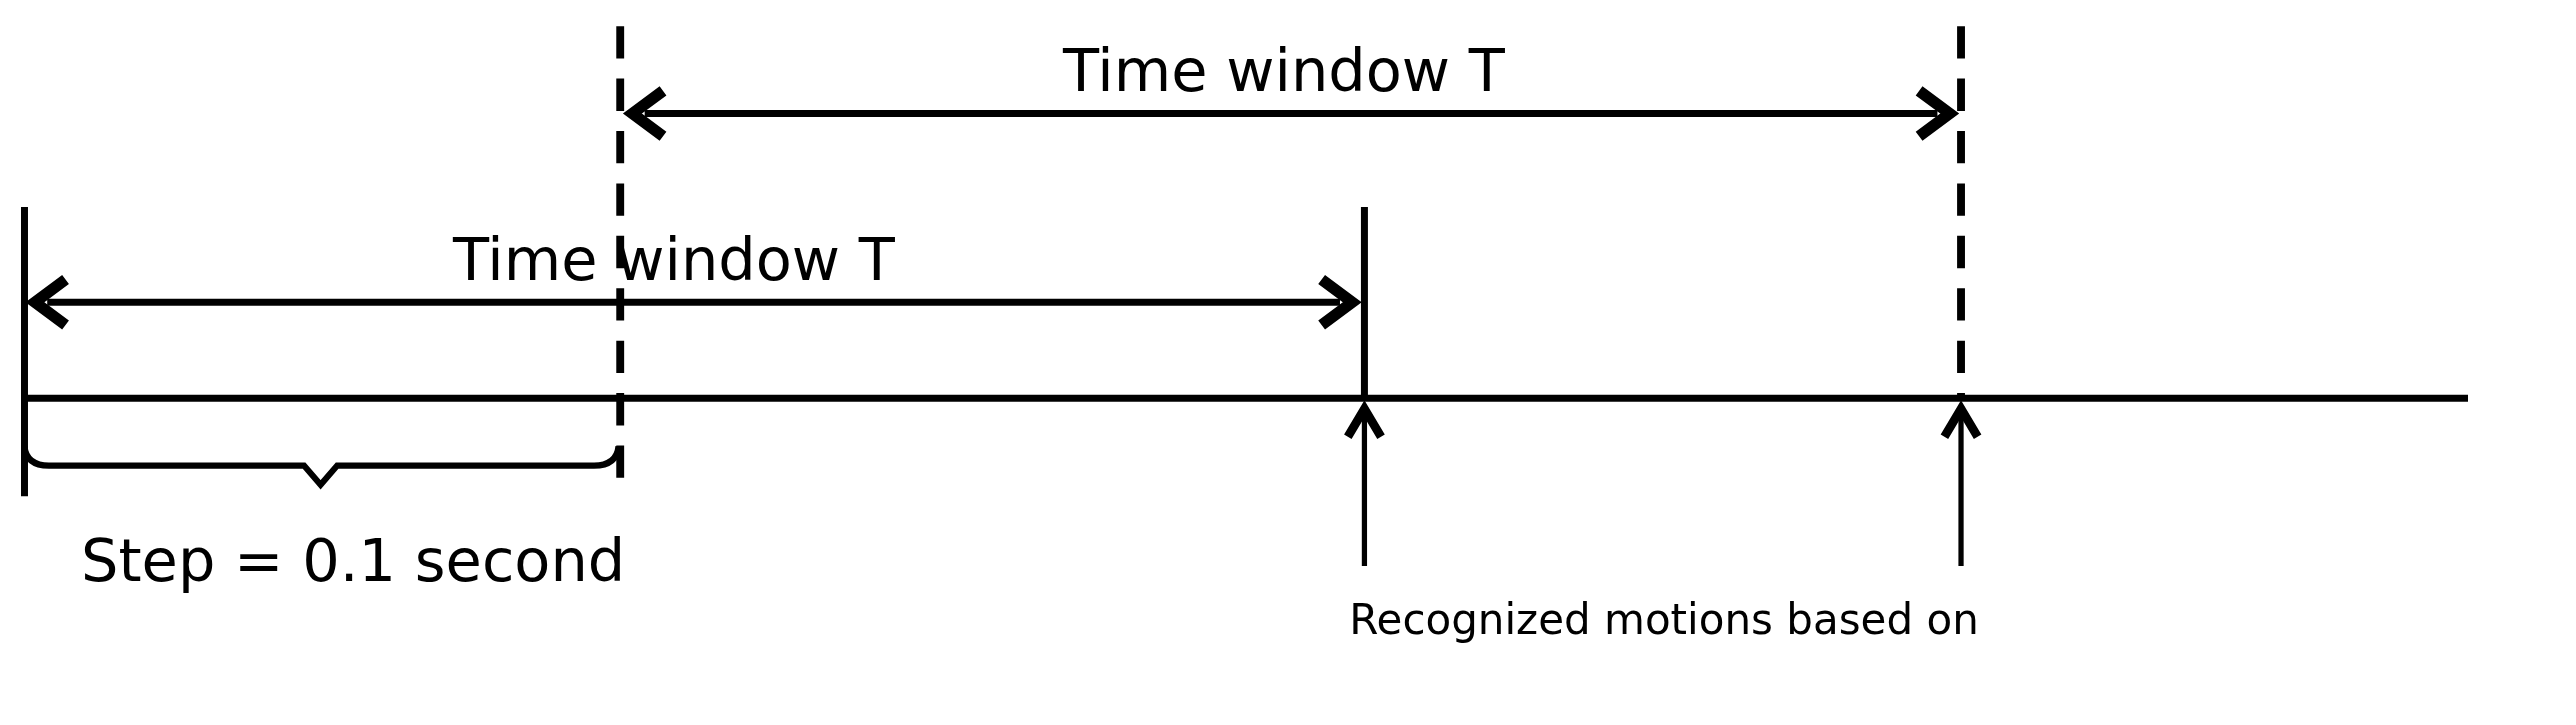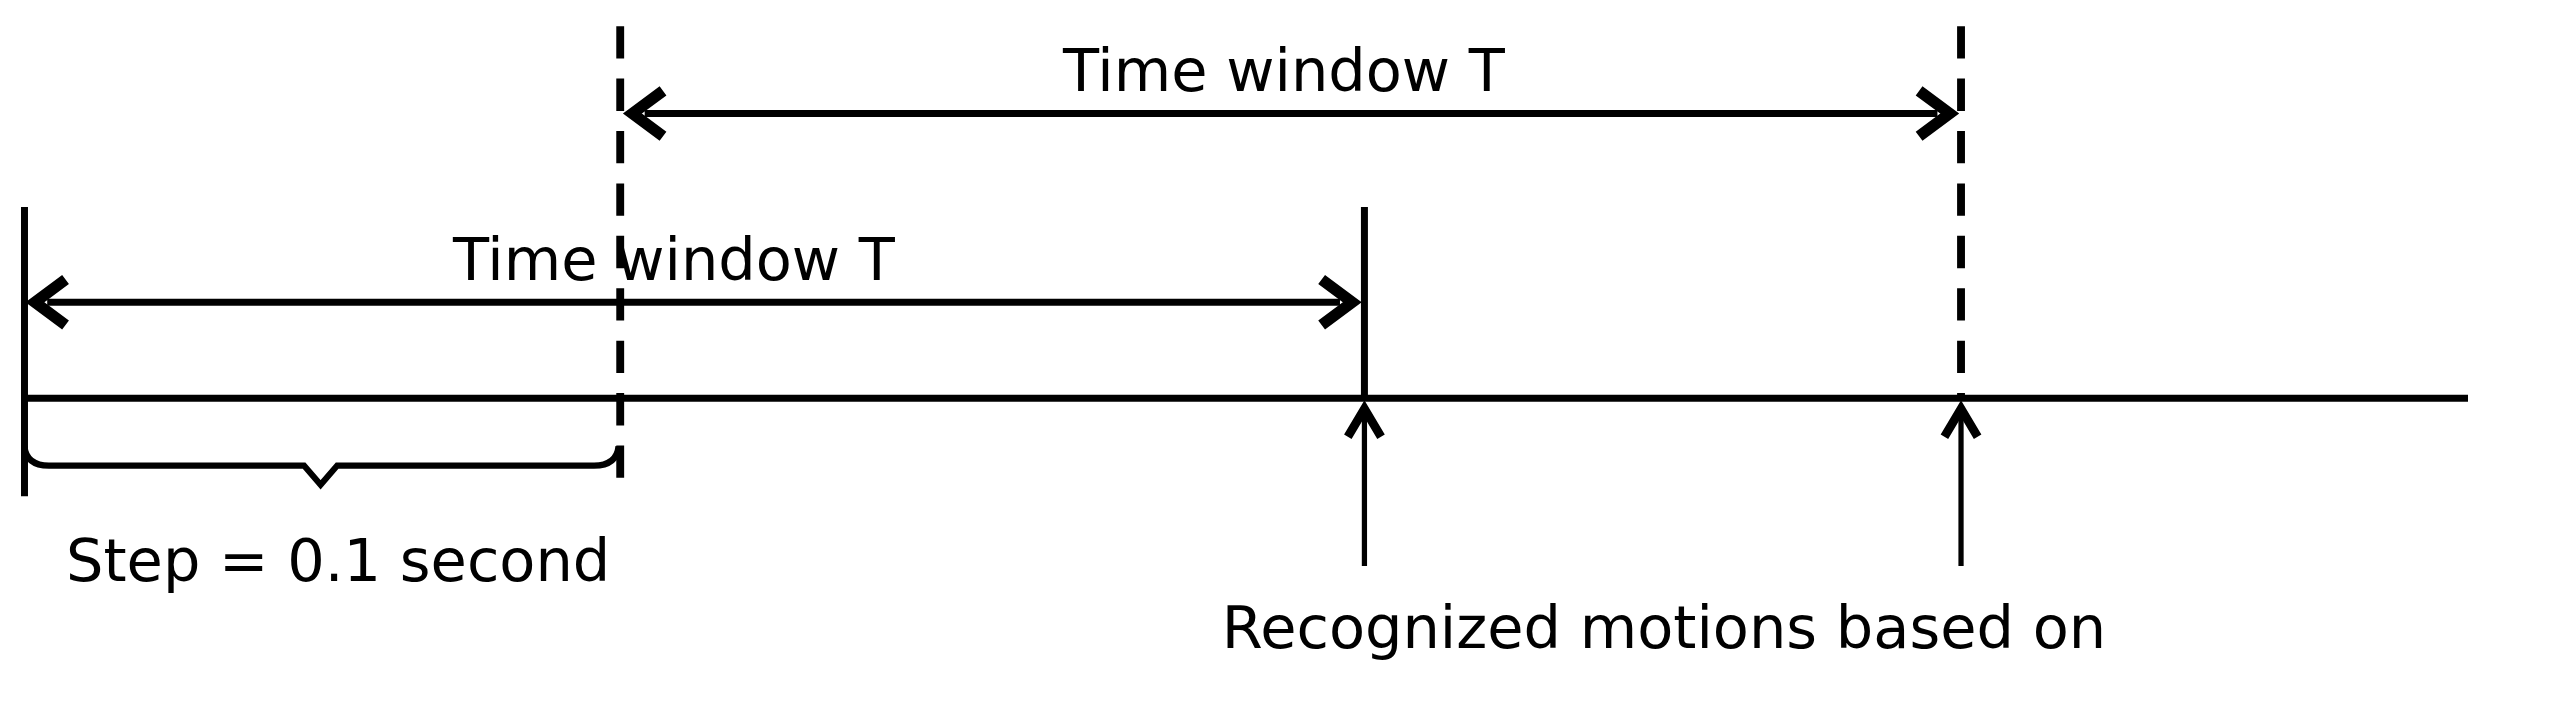--- a/index.html
+++ b/index.html
@@ -33,29 +33,28 @@
   .label.centered {
     transform: translateX(-50%);
     text-align: center;
   }
   #recognized-label {
     position: absolute;
     left: 1664px;
     top: 587px;
     transform: translateX(-50%);
     text-align: right;
-    font-size: 59px;
+    font-size: 42px;
     line-height: 65px;
     color: #000000;
     white-space: nowrap;
-    margin-top: 8px;
   }
   #top-window-label  { left: 1284px; top: 38px;  }
   #left-window-label { left: 674px;  top: 227px; }
-  #step-label        { left: 66px;   top: 528px; }
+  #step-label        { left: 81px;   top: 528px; }
 </style>
 </head>
 <body>
 
 <div id="canvas">
 
   <svg id="diagram-svg" viewBox="0 0 2949 830">
 
     <line x1="25" y1="456" x2="2932" y2="456" stroke="#000000" stroke-width="8"></line>
 

